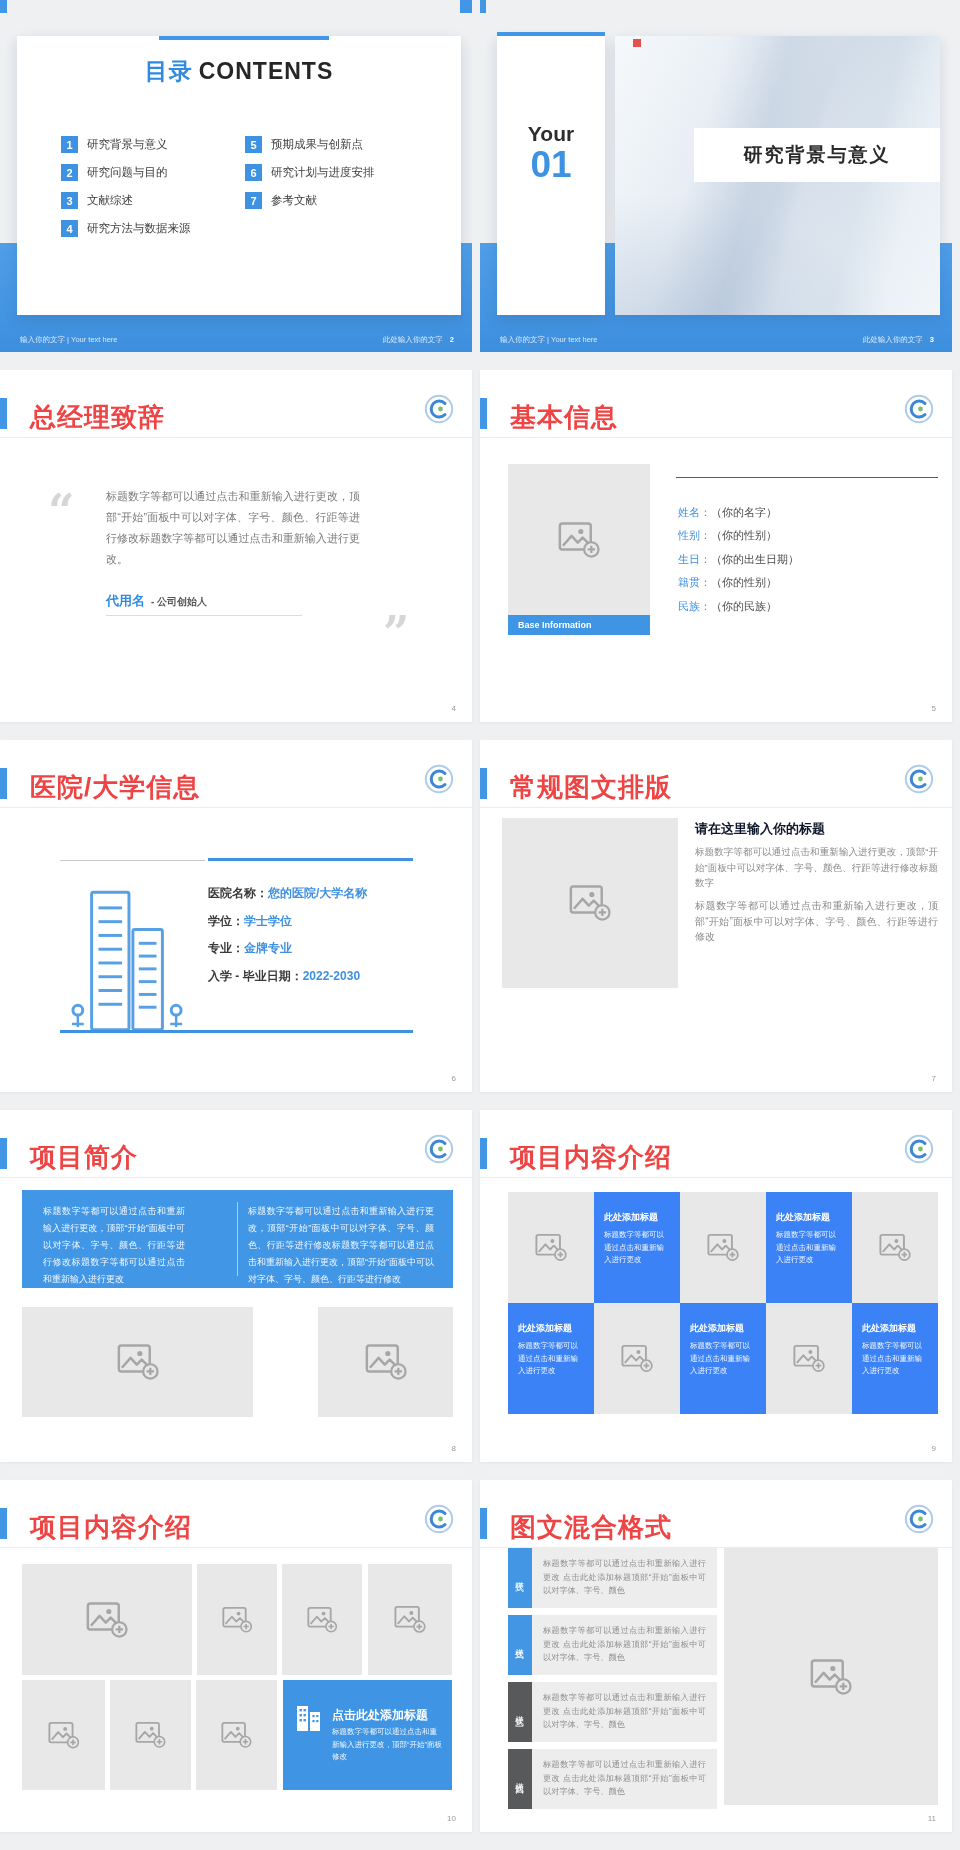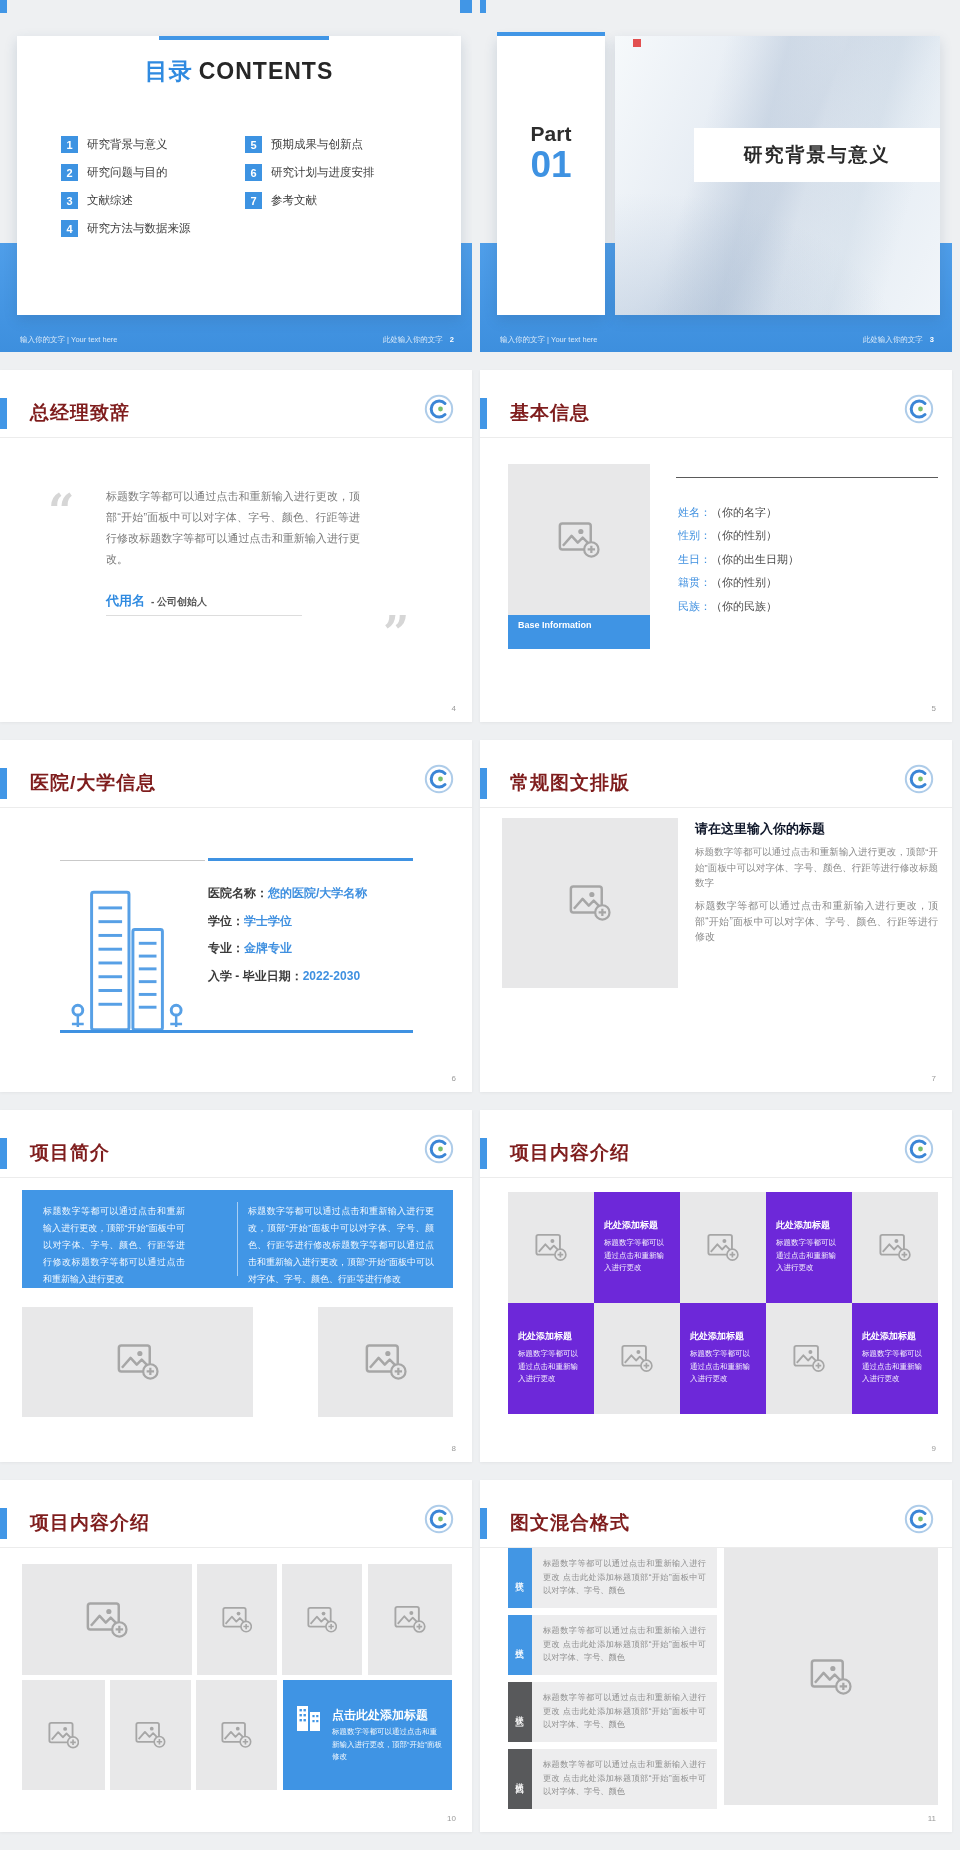--- a/index.html
+++ b/index.html
@@ -2,21 +2,21 @@
 <html><head>
 <meta charset="utf-8">
 <style>
   html,body{margin:0;padding:0;}
   body{width:960px;height:1850px;background:#eef0f2;font-family:"Liberation Sans","DejaVu Sans",sans-serif;overflow:hidden;}
   .grid{display:grid;grid-template-columns:472px 472px;grid-auto-rows:352px;column-gap:8px;row-gap:18px;padding:0 8px 18px 0;width:952px;}
   .slide{position:relative;overflow:hidden;}
   .white{background:#fff;box-shadow:0 1px 3px rgba(0,0,0,.05);}
   
   .tbar{position:absolute;left:0;top:28px;width:7px;height:31px;background:#4196e6;}
-  .ttext{position:absolute;left:30px;top:30px;font-size:19px;font-weight:bold;color:#7f1d1d;letter-spacing:1px;}
+  .ttext{position:absolute;left:30px;top:30px;font-size:26px;font-weight:bold;color:#ef4444;letter-spacing:1px;}
   .logo{position:absolute;right:18px;top:24px;width:30px;height:30px;}
   .tline{position:absolute;left:0;right:0;top:67px;height:1px;background:#ececec;}
   .pnum{position:absolute;right:16px;bottom:9px;font-size:8px;color:#9a9a9a;}
   
   .ph{background:#e8e8e9;display:flex;align-items:center;justify-content:center;position:absolute;}
   .ph svg{width:38%;max-width:42px;min-width:17px;height:auto;}
   
   .band{position:absolute;left:0;right:0;top:243px;bottom:0;background:linear-gradient(180deg,#4f9ee9,#3d8fde);}
   .bfoot{position:absolute;left:20px;right:18px;bottom:7px;display:flex;justify-content:space-between;font-size:7.5px;color:rgba(255,255,255,.8);}
   .bfoot b{color:#fff;margin-left:7px;font-weight:bold;}
@@ -44,21 +44,21 @@
   .sec-box{position:absolute;right:0;top:92px;width:246px;height:54px;background:#fff;display:flex;align-items:center;justify-content:center;font-size:19px;font-weight:bold;color:#2a2a2a;letter-spacing:2px;z-index:2;}
   
   .q{position:absolute;font-family:"DejaVu Serif","Liberation Serif",serif;font-size:46px;font-weight:bold;color:#d6d6d6;line-height:1;}
   .q.open{left:48px;top:118px;} .q.close{left:383px;top:240px;}
   .ceo-text{position:absolute;left:106px;top:116px;width:254px;font-size:11px;line-height:21px;color:#7a7a7a;text-align:justify;}
   .ceo-author{position:absolute;left:106px;top:222px;font-size:13px;font-weight:bold;color:#2f8ae0;}
   .ceo-author i{font-style:normal;font-weight:bold;font-size:10px;color:#555;margin-left:6px;}
   .ceo-hr{position:absolute;left:106px;top:245px;width:196px;height:1px;background:#ddd;}
   
   .bi-ph{left:28px;top:94px;width:142px;height:151px;}
-  .bi-cap{position:absolute;left:28px;top:245px;width:132px;height:34px;background:#3f94e4;color:#fff;font-size:9px;font-weight:bold;line-height:20px;padding-left:10px;}
+  .bi-cap{position:absolute;left:28px;top:245px;width:132px;height:20px;background:#3f94e4;color:#fff;font-size:9px;font-weight:bold;line-height:20px;padding-left:10px;}
   .bi-line{position:absolute;left:196px;top:107px;width:262px;height:1px;background:#5a5a5a;}
   .bi-list{position:absolute;left:198px;top:131px;font-size:11px;line-height:23.4px;}
   .bi-list .lab{color:#3f90e0;} .bi-list .val{color:#4a4a4a;}
   
   .h-gline{position:absolute;left:60px;top:120px;width:145px;height:1px;background:#c9c9c9;}
   .h-bline{position:absolute;left:208px;top:118px;width:205px;height:3px;background:#3f92e2;}
   .h-bline2{position:absolute;left:60px;top:290px;width:353px;height:3px;background:#3f92e2;}
   .h-svg{position:absolute;left:68px;top:146px;}
   .h-list{position:absolute;left:208px;top:140px;font-size:12px;line-height:27.5px;font-weight:bold;}
   .h-list .lab{color:#3a3a3a;} .h-list .val{color:#3f90e0;}
@@ -71,21 +71,21 @@
   .in-band{position:absolute;left:22px;top:80px;width:431px;height:98px;background:#4196e6;}
   .in-div{position:absolute;left:215px;top:12px;bottom:12px;width:1px;background:rgba(255,255,255,.55);}
   .in-l{position:absolute;left:21px;top:13px;width:142px;font-size:9px;line-height:17px;color:#f2f8ff;text-align:justify;}
   .in-r{position:absolute;left:226px;top:13px;width:186px;font-size:9px;line-height:17px;color:#f2f8ff;text-align:justify;}
   .in-ph1{left:22px;top:197px;width:231px;height:110px;}
   .in-ph2{left:318px;top:197px;width:135px;height:110px;}
   
   .grid5{position:absolute;left:28px;top:82px;width:430px;height:222px;display:grid;grid-template-columns:repeat(5,1fr);grid-template-rows:1fr 1fr;}
   .grid5 .cph{background:#e8e8e9;display:flex;align-items:center;justify-content:center;}
   .grid5 .cph svg{width:32px;height:auto;}
-  .bt{background:#6d28d9;color:#fff;padding:27px 9px 0 10px;box-sizing:border-box;}
+  .bt{background:#3b82f6;color:#fff;padding:19px 9px 0 10px;box-sizing:border-box;}
   .bt .t{font-size:9px;font-weight:bold;margin-bottom:5px;}
   .bt .b{font-size:7.5px;line-height:12.5px;color:rgba(255,255,255,.93);}
   
   .g1{left:22px;top:84px;width:170px;height:111px;}
   .g2{left:197px;top:84px;width:80px;height:111px;}
   .g3{left:282px;top:84px;width:80px;height:111px;}
   .g4{left:368px;top:84px;width:84px;height:111px;}
   .g5{left:22px;top:200px;width:83px;height:110px;}
   .g6{left:110px;top:200px;width:81px;height:110px;}
   .g7{left:196px;top:200px;width:81px;height:110px;}
@@ -150,21 +150,21 @@
       <span>输入你的文字 | Your text here</span>
       <span><span>此处输入你的文字</span><b>2</b></span>
     </div>
   </div>
 
   <div class="slide">
     <div class="ctl" style="left:0;width:6px;"></div>
     <div class="band"></div>
     <div class="part-col">
       <div class="part-topbar"></div>
-      <div class="part-word">Part</div>
+      <div class="part-word">Your</div>
       <div class="part-num">01</div>
     </div>
     <div class="part-img">
       <div class="red-sq"></div>
       <div class="sec-box">研究背景与意义</div>
     </div>
     <div class="bfoot">
       <span>输入你的文字 | Your text here</span>
       <span><span>此处输入你的文字</span><b>3</b></span>
     </div>

